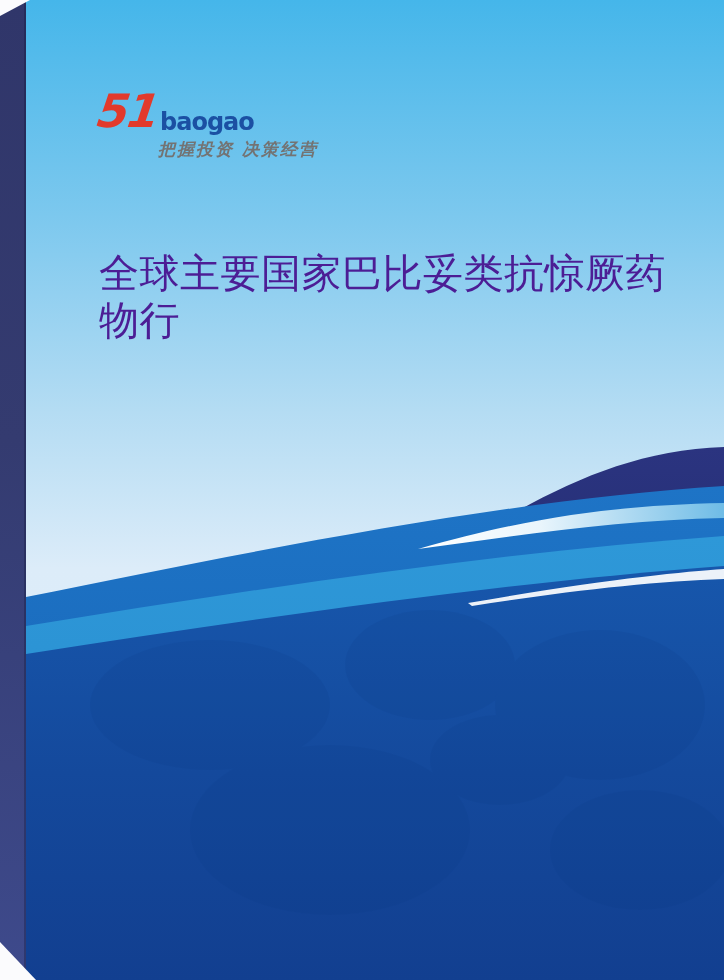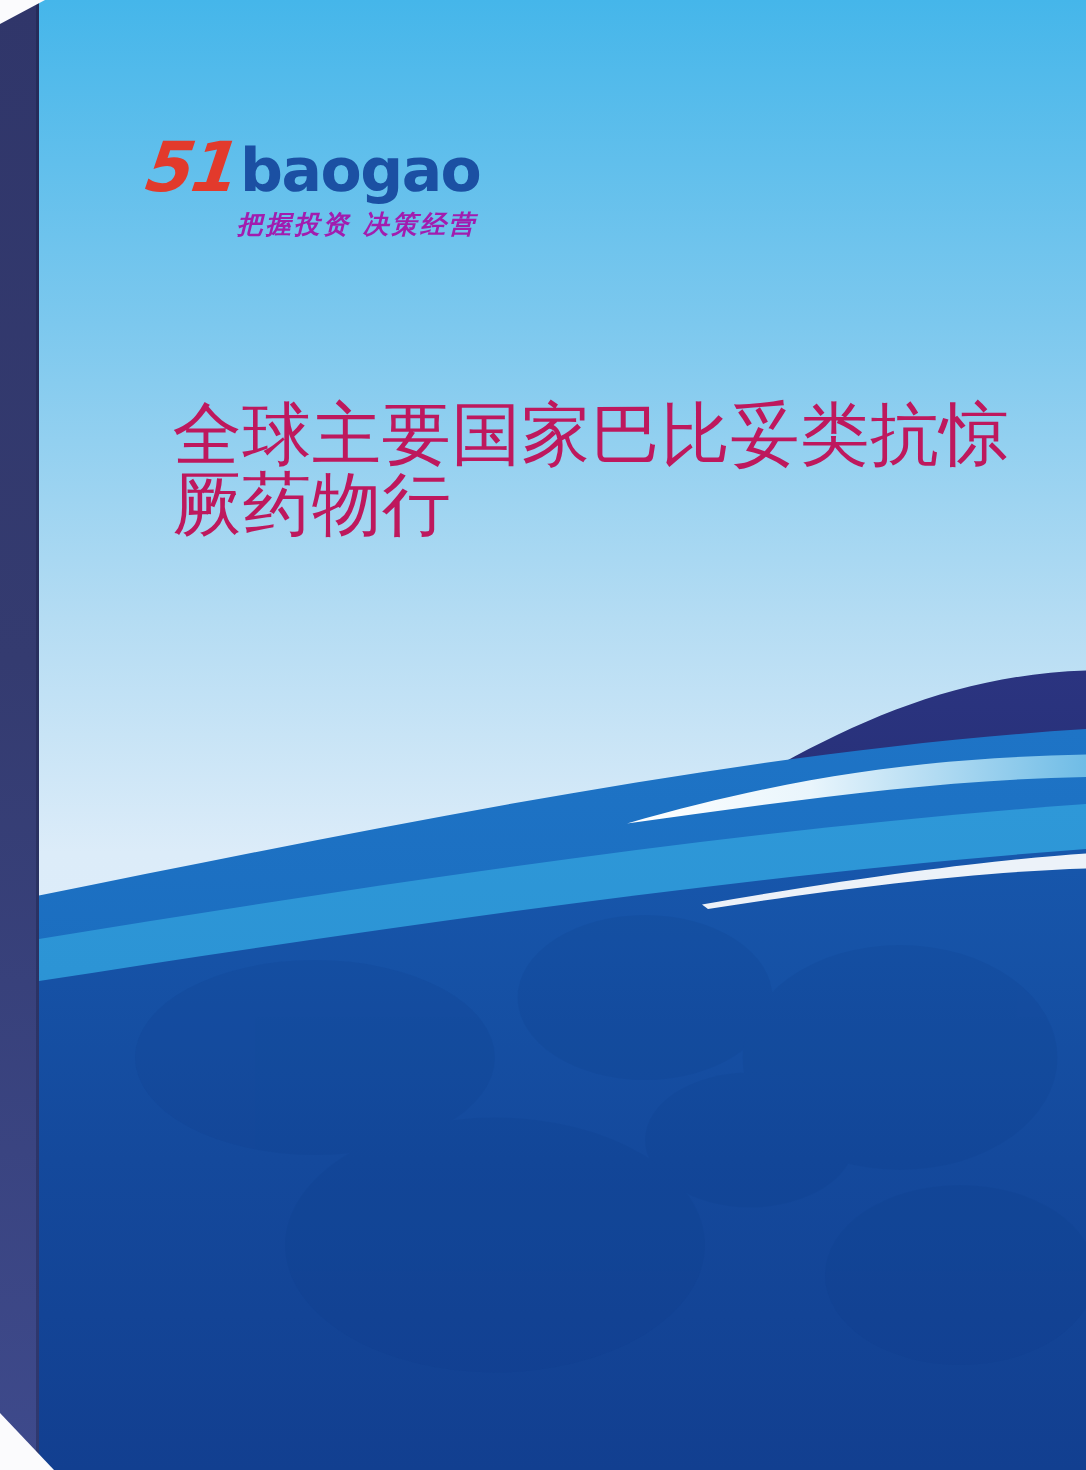--- a/index.html
+++ b/index.html
@@ -15,27 +15,27 @@
   .spine-edge{position:absolute;left:24px;top:0;width:2px;height:980px;background:rgba(20,25,60,.35);}
   .corner{position:absolute;left:0;background:#fbfbfd;}
   .corner-top{top:0;width:30px;height:16px;clip-path:polygon(0 0,100% 0,0 100%);}
   .corner-bottom{bottom:0;width:36px;height:38px;clip-path:polygon(0 0,0 100%,100% 100%);}
 
   
   .logo{position:absolute;left:98px;top:88px;}
   .logo-row{display:flex;align-items:flex-end;line-height:1;}
   .logo-num{color:#e23a2c;font-size:46px;font-weight:800;font-style:italic;
             transform:skewX(-8deg);letter-spacing:-2px;margin-right:2px;}
-  .logo-word{color:#1b50a3;font-size:40px;font-weight:800;letter-spacing:-1px;}
-  .logo-tagline{margin-top:4px;margin-left:60px;color:#a21caf;font-size:17px;
+  .logo-word{color:#1b50a3;font-size:24px;font-weight:800;letter-spacing:-1px;}
+  .logo-tagline{margin-top:4px;margin-left:60px;color:#737373;font-size:17px;
                 font-weight:700;font-style:italic;letter-spacing:2px;}
 
   
-  .title{position:absolute;left:99px;top:250px;width:580px;margin:16px;
-         color:#be185d;font-size:46px;font-weight:500;line-height:47px;
+  .title{position:absolute;left:99px;top:250px;width:580px;margin:0;
+         color:#4c1d95;font-size:40px;font-weight:500;line-height:47px;
          letter-spacing:0.5px;}
   .title span{display:block;}
 </style>
 </head>
 <body>
 
 <div class="page">
 
   <svg class="bg" viewBox="0 0 724 980" preserveAspectRatio="none" aria-hidden="true">
     <defs>

